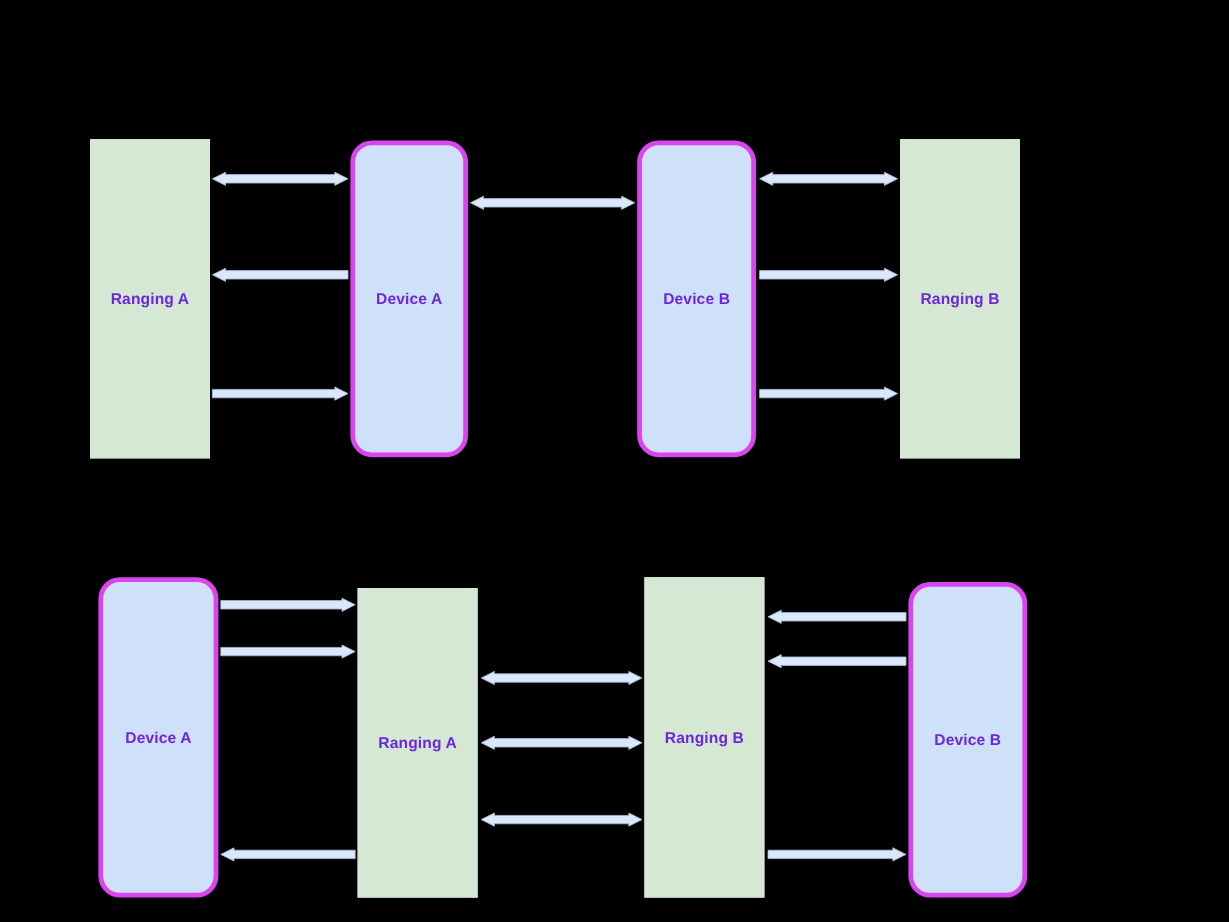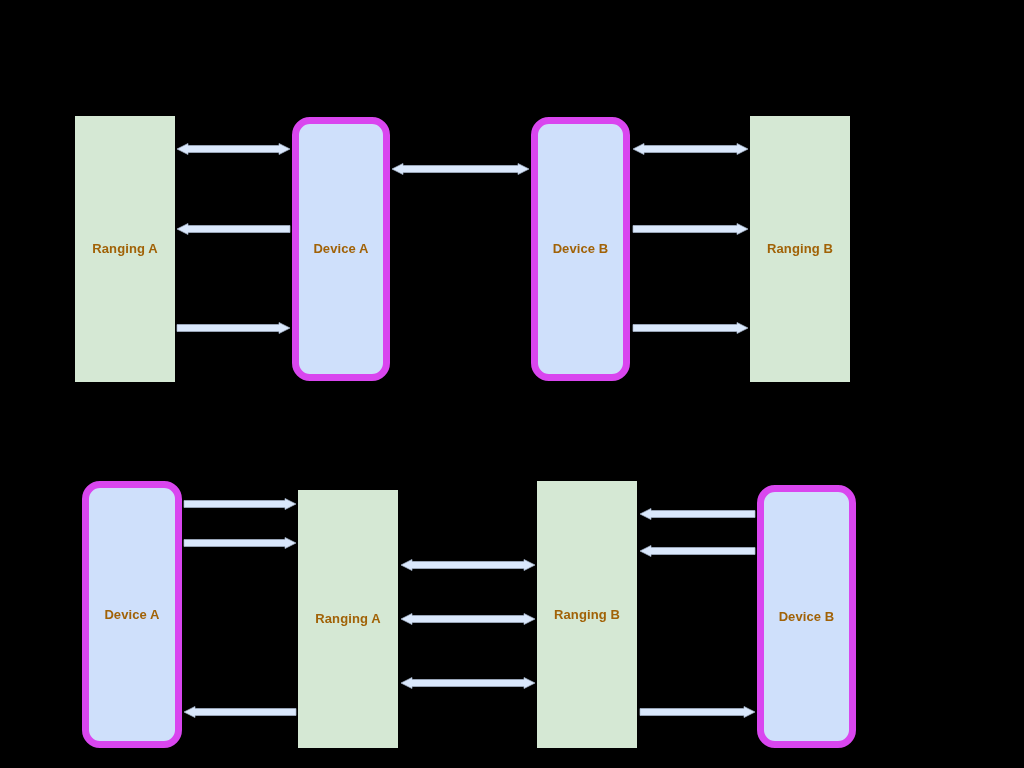--- a/index.html
+++ b/index.html
@@ -20,33 +20,33 @@
     background: #000000;
   }
   .node {
     position: absolute;
     display: flex;
     align-items: center;
     justify-content: center;
     box-sizing: border-box;
     font-size: 13px;
     font-weight: bold;
-    color: #a16207;
+    color: #6d28d9;
     letter-spacing: 0.1px;
     text-align: center;
     line-height: 1.2;
   }
   .node.green {
     background: #d5e8d4;
     border: 1px solid #d5e8d4;
     border-radius: 0;
   }
   .node.blue {
     background: #cfe0fb;
-    border: 7px solid #d946ef;
+    border: 4px solid #d946ef;
     border-radius: 18px;
   }
   .node .node-label {
     pointer-events: none;
   }
   .edge {
     position: absolute;
     overflow: visible;
   }
   .edge svg {

